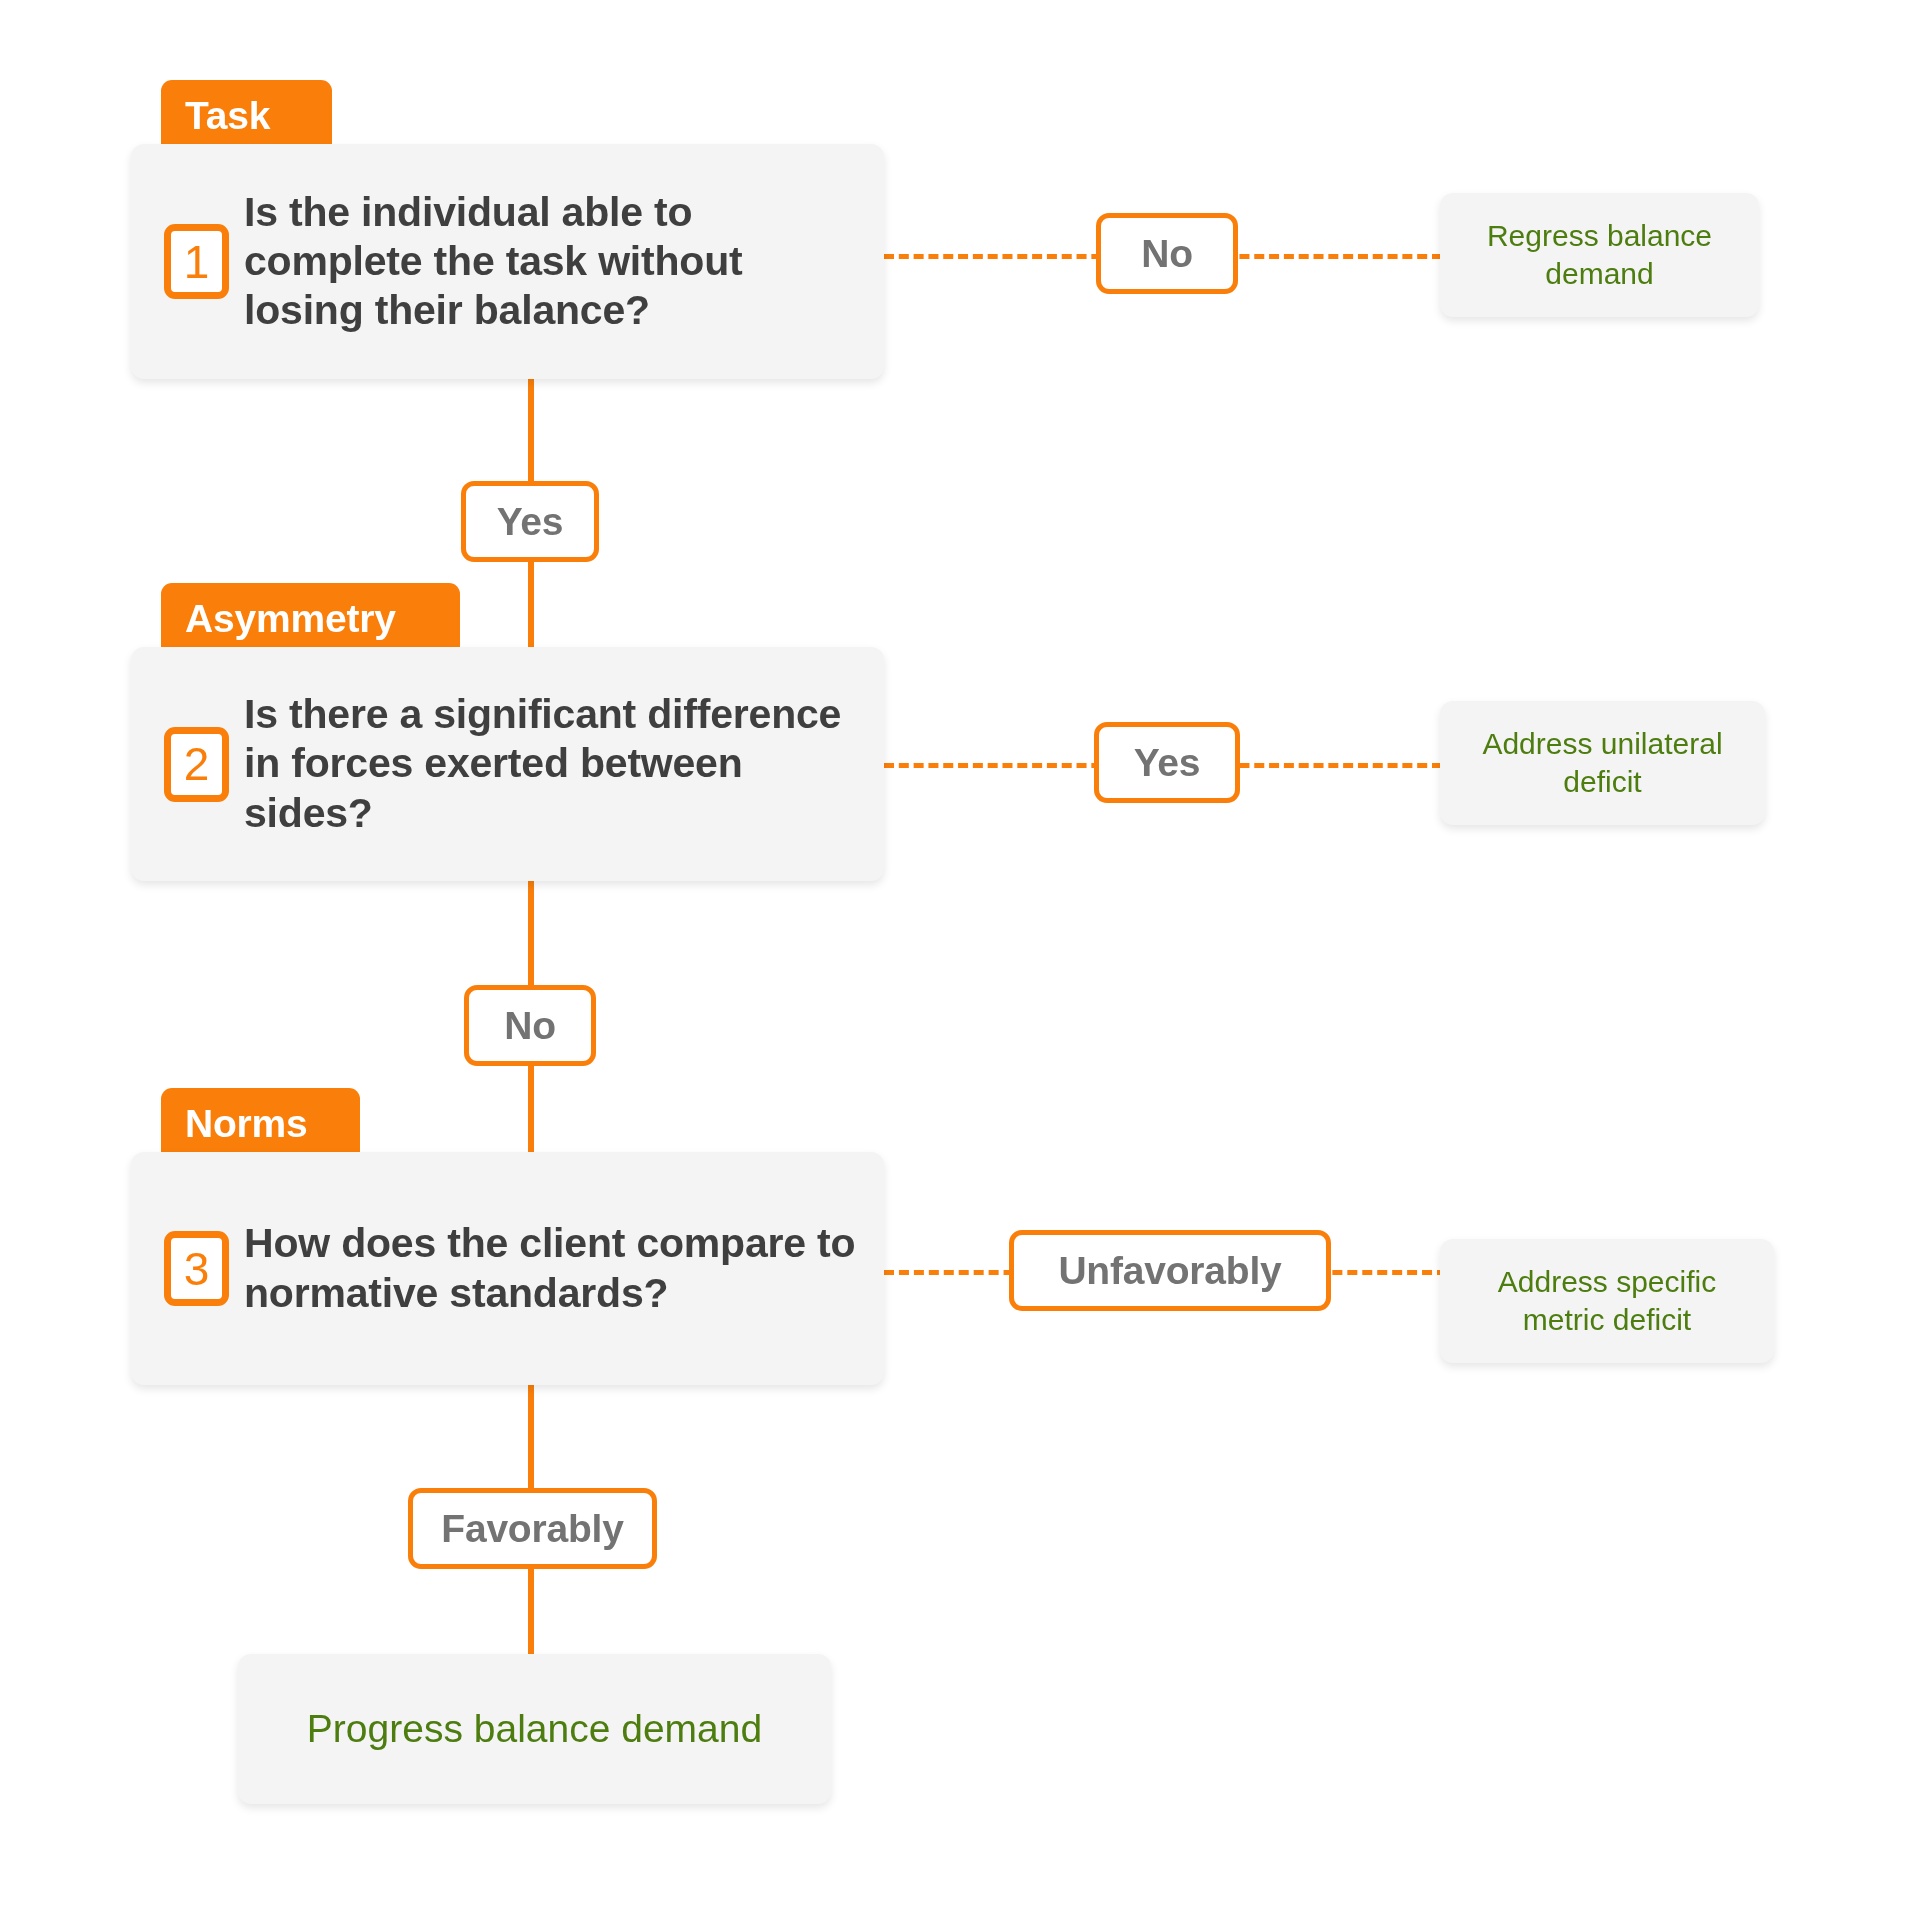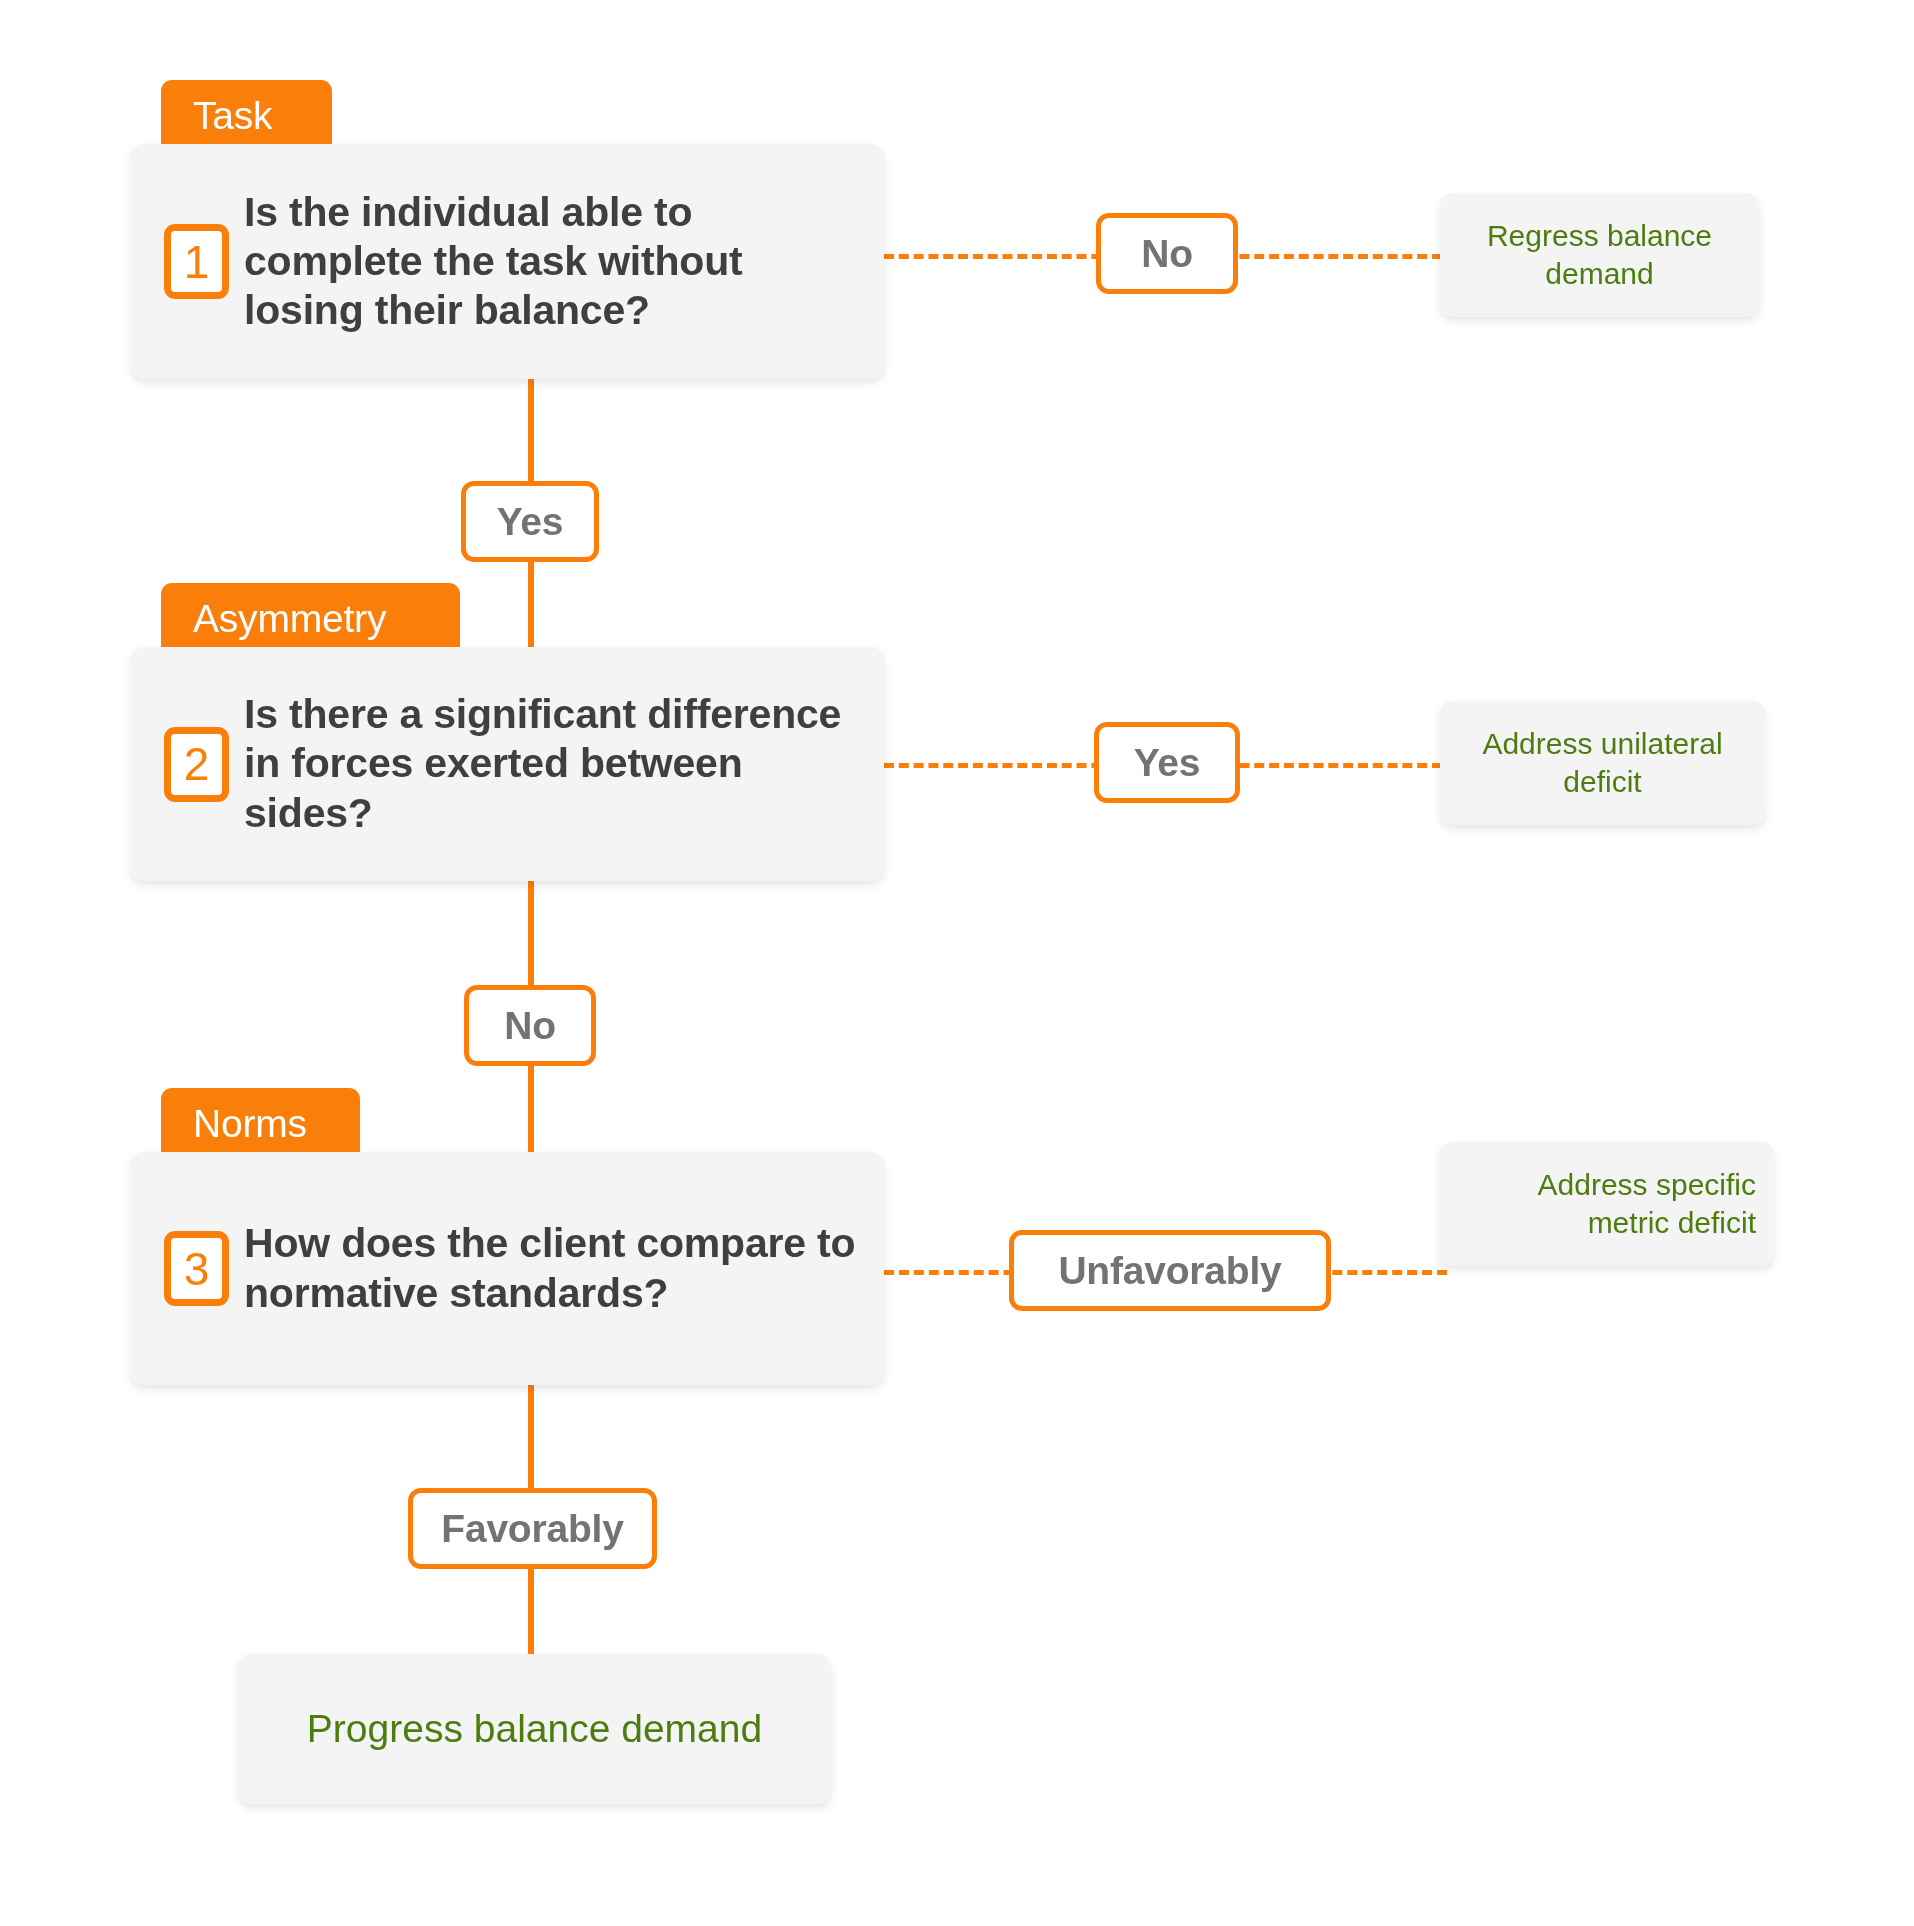--- a/index.html
+++ b/index.html
@@ -30,25 +30,25 @@
     border-top: 5.5px dashed #F97F0A;
   }
 
   
   .tab {
     position: absolute;
     background: #F97F0A;
     color: #ffffff;
     border-radius: 11px 11px 0 0;
     font-size: 39px;
-    font-weight: 400;
+    font-weight: 700;
     line-height: 1;
     display: flex;
     align-items: center;
-    padding: 0 32px;
+    padding: 0 24px;
     box-sizing: border-box;
     white-space: nowrap;
     letter-spacing: -0.2px;
   }
 
   
   .qcard {
     position: absolute;
     background: #F4F4F4;
     border-radius: 13px;
@@ -190,21 +190,21 @@
 
   <div class="qcard" style="left:131px; top:1152px; width:753px; height:233px;">
     <div class="qnum">3</div>
     <div class="qtext">How does the client compare to normative standards?</div>
   </div>
 
   <div class="chip" style="left:1009px; top:1230px; width:322px; height:81px;">
     <span>Unfavorably</span>
   </div>
 
-  <div class="obox" style="left:1440px; top:1142px; width:334px; height:124px;text-align:right;">
+  <div class="obox" style="left:1440px; top:1239px; width:334px; height:124px;">
     <span>Address specific metric deficit</span>
   </div>
 
   <div class="chip" style="left:408px; top:1488px; width:249px; height:81px;">
     <span>Favorably</span>
   </div>
 
   <div class="obox final" style="left:238px; top:1654px; width:593px; height:150px;">
     <span>Progress balance demand</span>
   </div>

